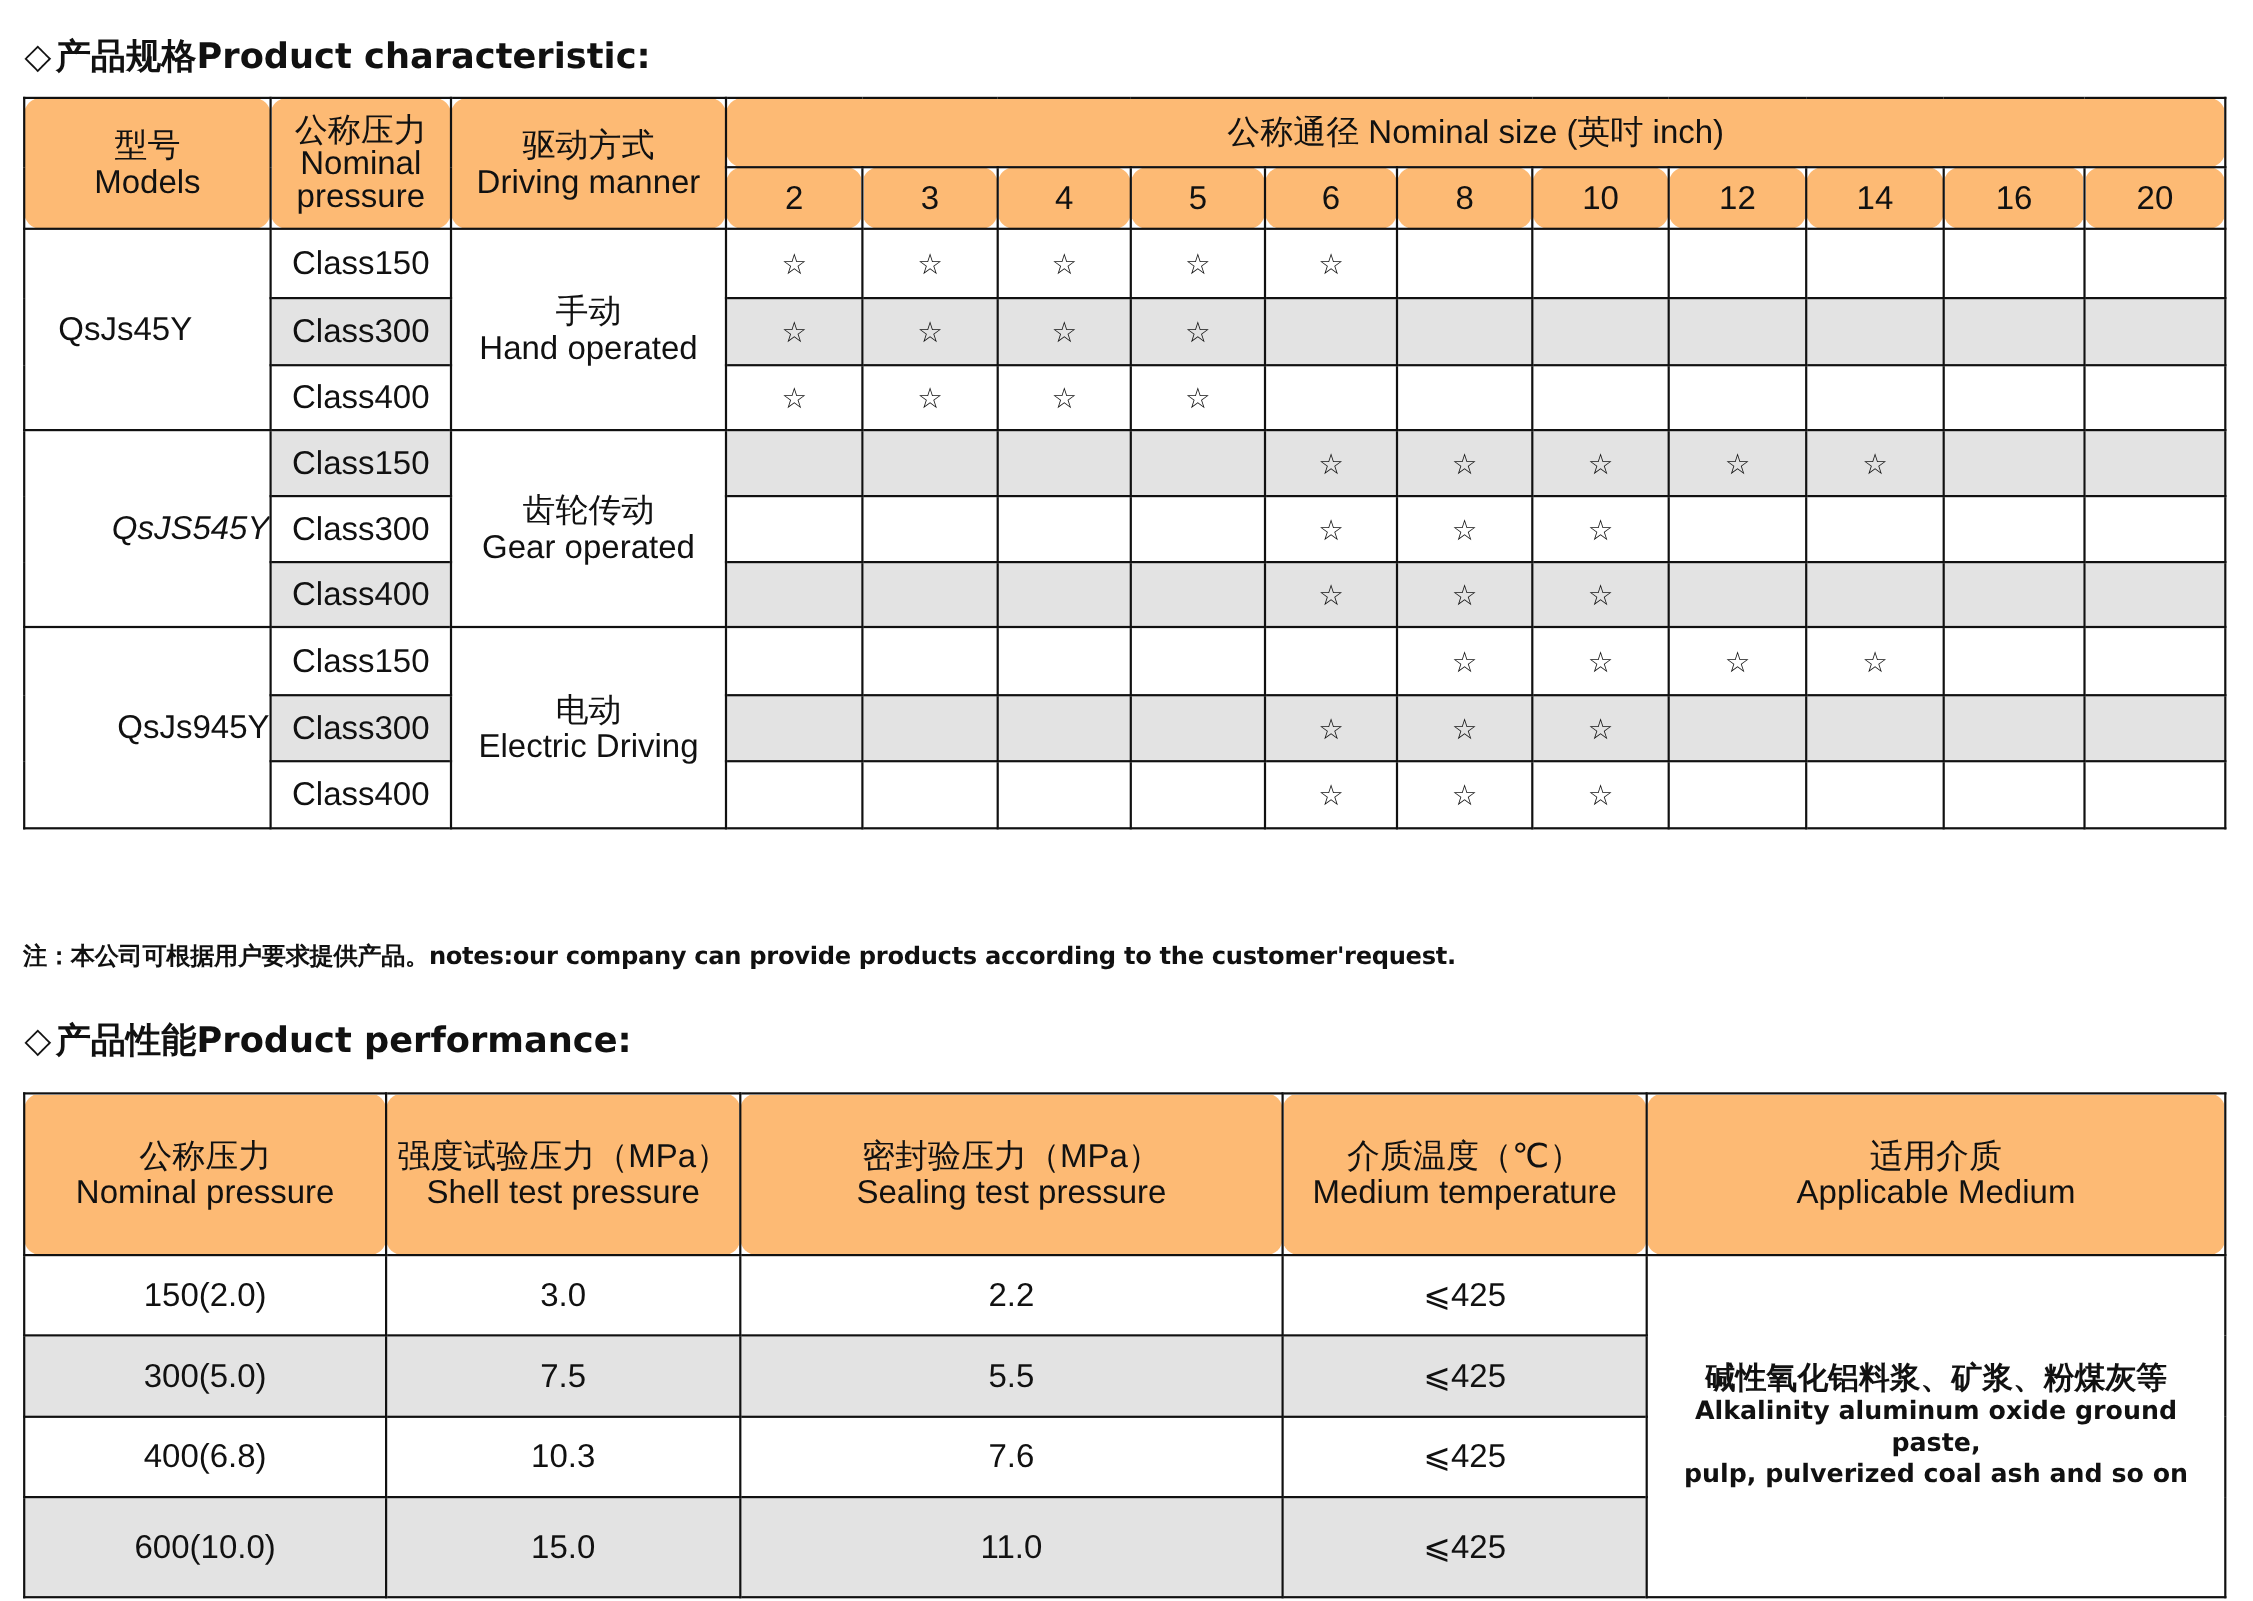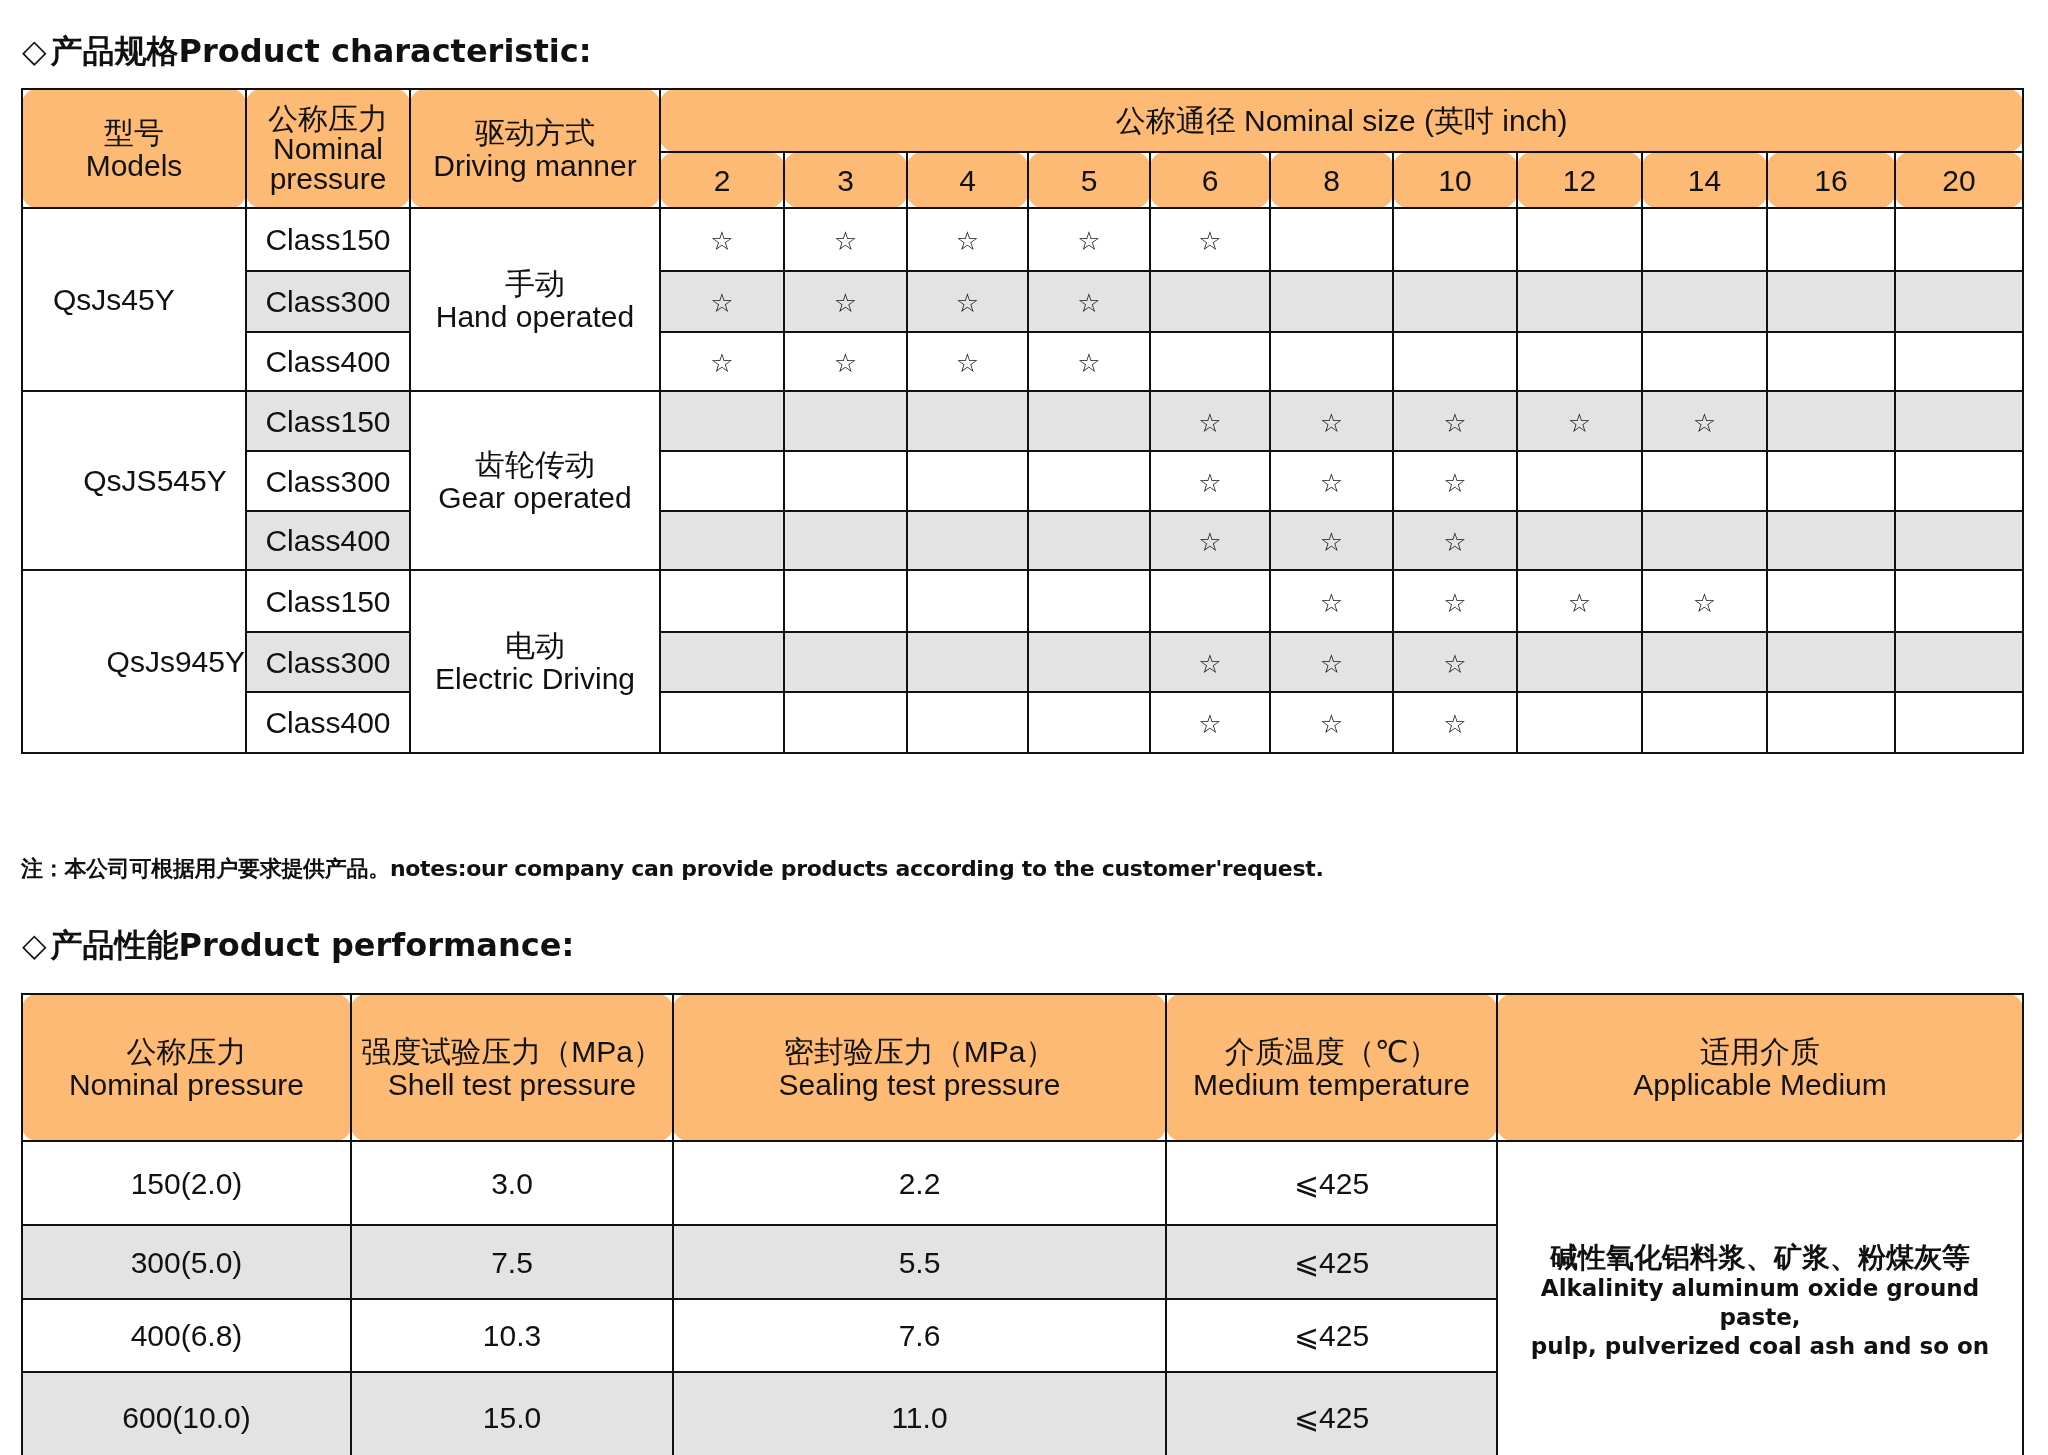--- a/index.html
+++ b/index.html
@@ -121,21 +121,21 @@
         <td class="w"><span class="star">☆</span></td>
         <td class="w"></td>
         <td class="w"></td>
         <td class="w"></td>
         <td class="w"></td>
         <td class="w"></td>
         <td class="w"></td>
         <td class="w"></td>
       </tr>
       <tr style="height: 60px;">
-        <td rowspan="3" class="w" style="text-align: center; padding-left: 42px;">QsJS545Y</td>
+        <td rowspan="3" class="w" style="text-align: right; padding-left: 42px; font-style: italic;">QsJS545Y</td>
         <td class="g">Class150</td>
         <td rowspan="3" class="w">
           <span class="cn">齿轮传动</span>
           <span class="cn">Gear operated</span>
         </td>
         <td class="g"></td>
         <td class="g"></td>
         <td class="g"></td>
         <td class="g"></td>
         <td class="g"><span class="star">☆</span></td>
@@ -256,21 +256,21 @@
           <span class="cn">介质温度（℃）</span>
           <span class="cn">Medium temperature</span>
         </th>
         <th>
           <span class="cn">适用介质</span>
           <span class="cn">Applicable Medium</span>
         </th>
       </tr>
   </thead>
   <tbody id="perf-body">
-      <tr style="height: 84px;">
+      <tr style="height: 73px;">
         <td class="w">150(2.0)</td>
         <td class="w">3.0</td>
         <td class="w">2.2</td>
         <td class="w">⩽425</td>
         <td rowspan="4" class="w">
           <span class="medium-cn">碱性氧化铝料浆、矿浆、粉煤灰等</span>
           <span class="medium-en">Alkalinity aluminum oxide ground paste,</span>
           <span class="medium-en">pulp, pulverized coal ash and so on</span>
         </td>
       </tr>

